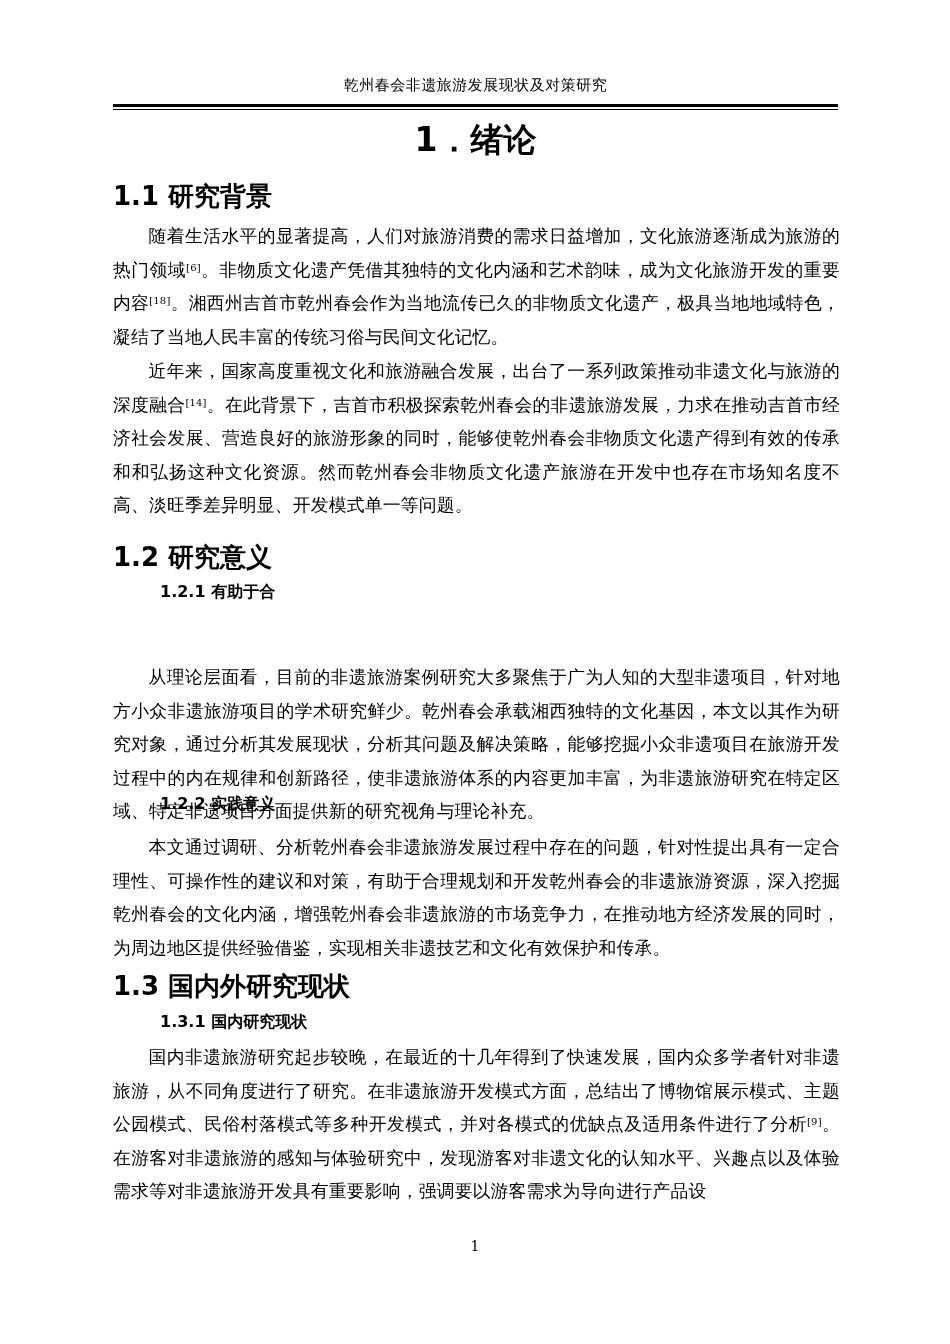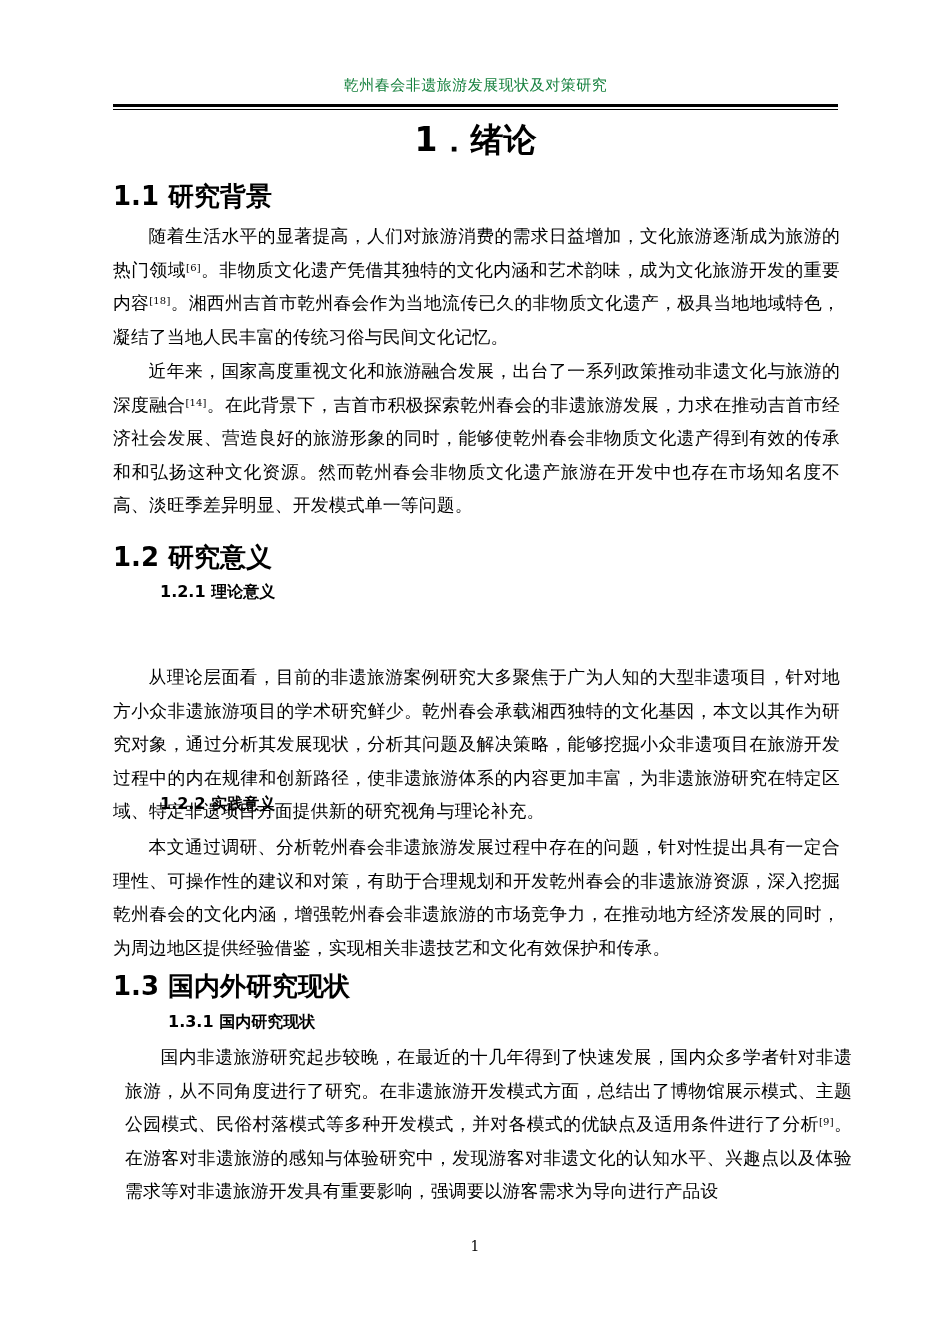--- a/index.html
+++ b/index.html
@@ -1,19 +1,19 @@
 <!DOCTYPE html>
 <html><head>
 <meta charset="utf-8">
 <style>
   html, body { margin:0; padding:0; background:#ffffff; }
   body { width:950px; height:1344px; position:relative; overflow:hidden;
          font-family:"DejaVu Serif","Liberation Serif",serif; color:#000; }
   .running-header { position:absolute; left:113px; top:76px; width:725px; text-align:center;
-         font-size:15px; color:#15803d; letter-spacing:0.5px; }
+         font-size:15px; color:#000000; letter-spacing:0.5px; }
   .rule-thick { position:absolute; left:113px; top:104px; width:725px; height:3px; background:#000; }
   .rule-thin { position:absolute; left:113px; top:109px; width:725px; height:1px; background:#000; }
   .chapter-title { position:absolute; left:113px; top:118px; width:725px; text-align:center;
          font-family:"DejaVu Sans","Liberation Sans",sans-serif; font-weight:bold; font-size:33px; }
   .h2 { position:absolute; left:113px; font-family:"DejaVu Sans","Liberation Sans",sans-serif;
         font-weight:bold; font-size:26px; }
   .h3 { position:absolute; left:160px; font-family:"DejaVu Sans","Liberation Sans",sans-serif;
         font-weight:bold; font-size:16px; }
   .para { position:absolute; left:113px; width:727px; font-size:17.8px; line-height:33.5px;
           text-indent:2em; text-align:justify; letter-spacing:0.2px; }
@@ -34,30 +34,30 @@
 
 <div class="para" style="top:219px;">
   <span>随着生活水平的显著提高，人们对旅游消费的需求日益增加，文化旅游逐渐成为旅游的热门领域</span><sup>[6]</sup><span>。非物质文化遗产凭借其独特的文化内涵和艺术韵味，成为文化旅游开发的重要内容</span><sup>[18]</sup><span>。湘西州吉首市乾州春会作为当地流传已久的非物质文化遗产，极具当地地域特色，凝结了当地人民丰富的传统习俗与民间文化记忆。</span>
 </div>
 
 <div class="para" style="top:354px;">
   <span>近年来，国家高度重视文化和旅游融合发展，出台了一系列政策推动非遗文化与旅游的深度融合</span><sup>[14]</sup><span>。在此背景下，吉首市积极探索乾州春会的非遗旅游发展，力求在推动吉首市经济社会发展、营造良好的旅游形象的同时，能够使乾州春会非物质文化遗产得到有效的传承和和弘扬这种文化资源。然而乾州春会非物质文化遗产旅游在开发中也存在市场知名度不高、淡旺季差异明显、开发模式单一等问题。</span>
 </div>
 
 <div class="h2" style="top:540px;">1.2 研究意义</div>
-<div class="h3" style="top:582px;">1.2.1 理论意义</div>
+<div class="h3" style="top:582px;">1.2.1 有助于合</div>
 
 <div class="para" style="top:613px;margin-top:47px;">从理论层面看，目前的非遗旅游案例研究大多聚焦于广为人知的大型非遗项目，针对地方小众非遗旅游项目的学术研究鲜少。乾州春会承载湘西独特的文化基因，本文以其作为研究对象，通过分析其发展现状，分析其问题及解决策略，能够挖掘小众非遗项目在旅游开发过程中的内在规律和创新路径，使非遗旅游体系的内容更加丰富，为非遗旅游研究在特定区域、特定非遗项目方面提供新的研究视角与理论补充。</div>
 
 <div class="h3" style="top:794px;text-align:right;">1.2.2 实践意义</div>
 
 <div class="para" style="top:822px;margin-top:8px;">
   <span>本文通过调研、分析乾州春会非遗旅游发展过程中存在的问题，针对性提出具有一定合理性、可操作性的建议和对策，有助于合</span><span class="sans">理规划和开发乾州春会的非遗旅游资源，</span><span>深入挖掘乾州春会的文化内涵，增强乾州春会非遗旅游的市场竞争力，在推动地方经济发展的同时，为周边地区提供经验借鉴，实现相关非遗技艺和文化有效保护和传承。</span>
 </div>
 
 <div class="h2" style="top:969px;text-align:center;">1.3 国内外研究现状</div>
-<div class="h3" style="top:1012px;margin-left:8px;">1.3.1 国内研究现状</div>
+<div class="h3" style="top:1012px;">1.3.1 国内研究现状</div>
 
-<div class="para" style="top:1040px;margin-left:12px;">
+<div class="para" style="top:1040px;">
   <span>国内非遗旅游研究起步较晚，在最近的十几年得到了快速发展，国内众多学者针对非遗旅游，从不同角度进行了研究。在非遗旅游开发模式方面，总结出了博物馆展示模式、主题公园模式、民俗村落模式等多种开发模式，并对各模式的优缺点及适用条件进行了分析</span><sup>[9]</sup><span>。在游客对非遗旅游的感知与体验研究中，发现游客对非遗文化的认知水平、兴趣点以及体验需求等对非遗旅游开发具有重要影响，强调要以游客需求为导向进行产品设</span>
 </div>
 
 <div class="page-number">1</div>
 
 </body></html>

